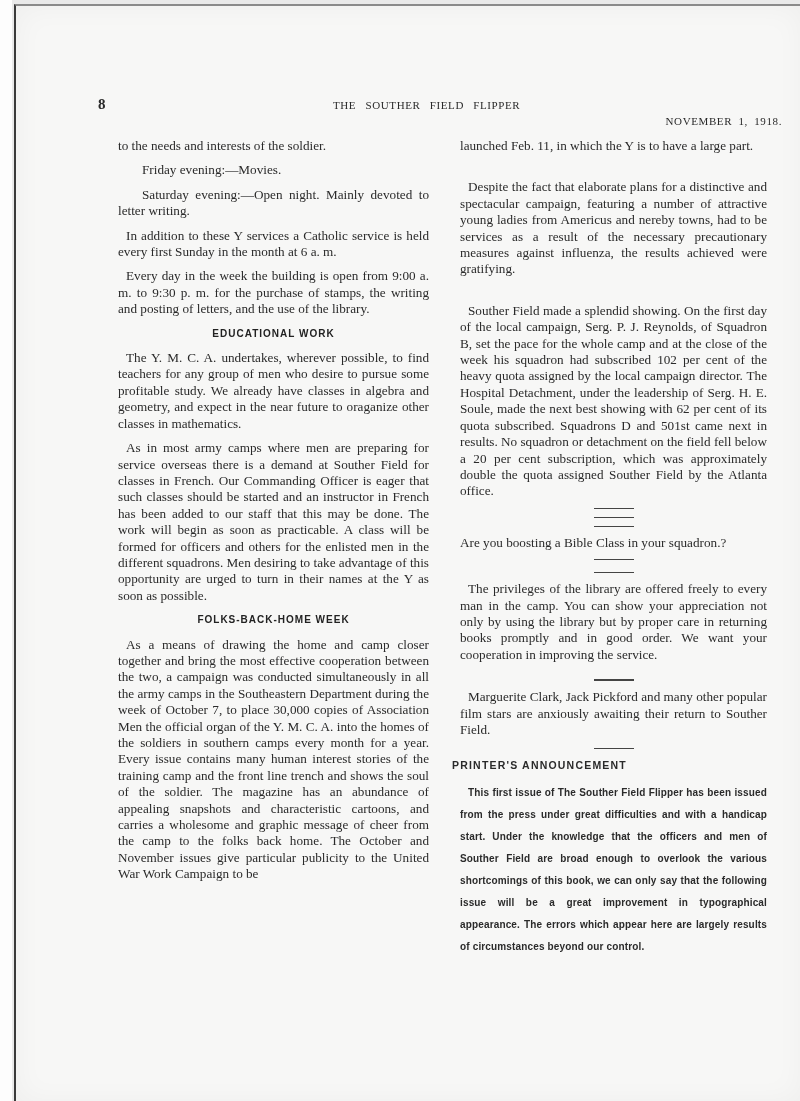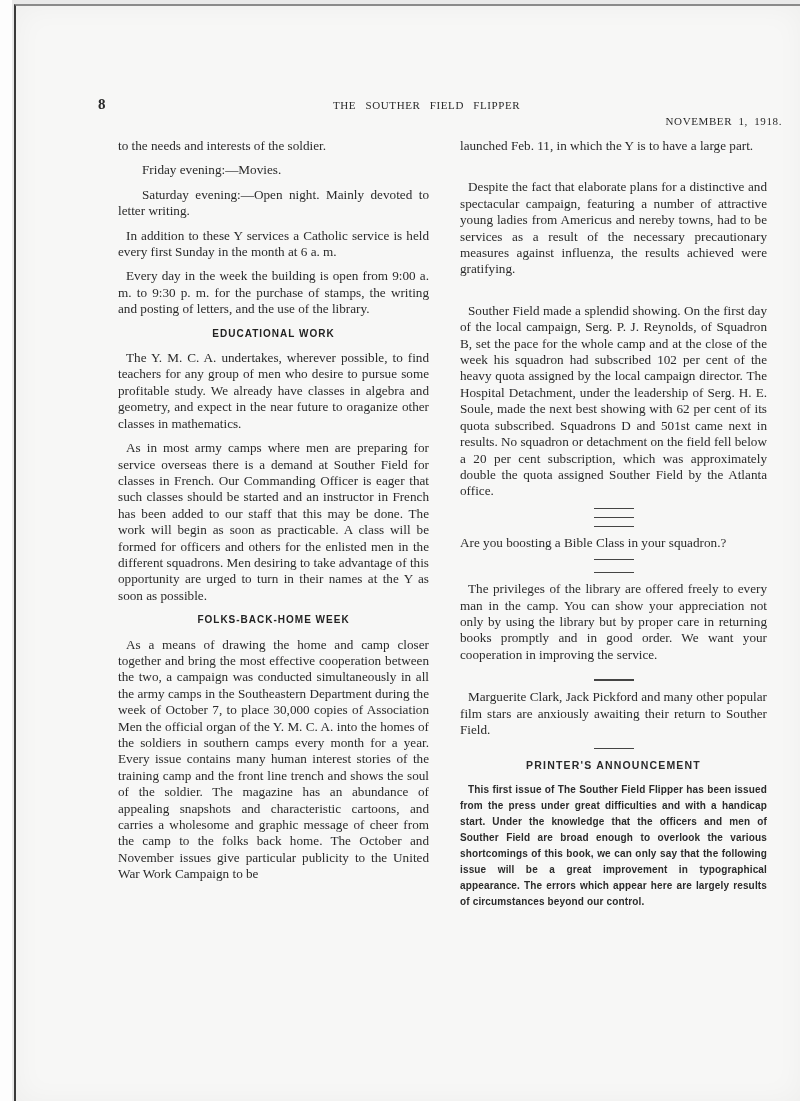--- a/index.html
+++ b/index.html
@@ -45,26 +45,26 @@
       text-align: center; margin: 2px 0 2px 0; color: #222;
     }
     .rule {
       width: 40px; height: 1px; background: #444; margin: 8px auto 7px auto;
     }
     .rule.thick { height: 2px; }
     .gap { height: 9px; }
 
     .announce {
       font-family: "Liberation Sans", "DejaVu Sans", sans-serif;
-      font-size: 10px; line-height: 16px; font-weight: bold; color: #2b2b2b;
+      font-size: 10px; line-height: 22px; font-weight: bold; color: #2b2b2b;
       text-align: justify; letter-spacing: 0.15px;
     }
     .announce-head {
       font-family: "Liberation Sans", "DejaVu Sans", sans-serif;
-      font-size: 10.5px; letter-spacing: 1.2px; text-align: center; font-weight: bold; margin: 8px 0 4px 0;
+      font-size: 10.5px; letter-spacing: 1.2px; font-weight: bold; margin: 8px 0 4px 0;
     }
   </style>
 </head>
 <body>
 
 <div class="edge-left"></div>
 <div class="page"></div>
 
 <div class="header">
   <span class="pageno">8</span>

